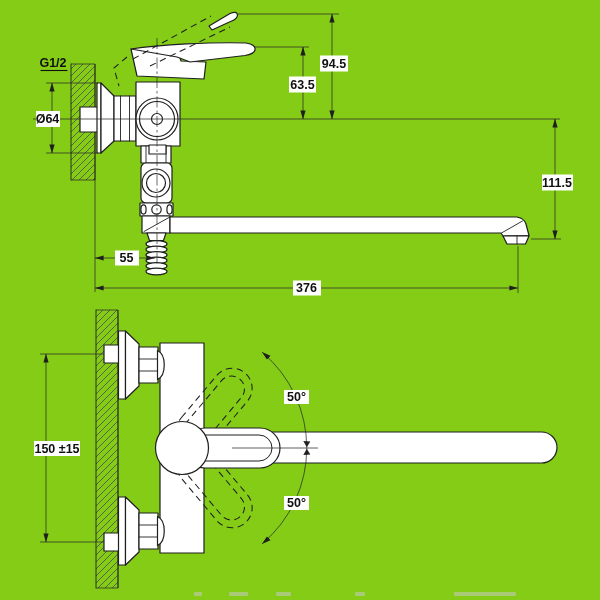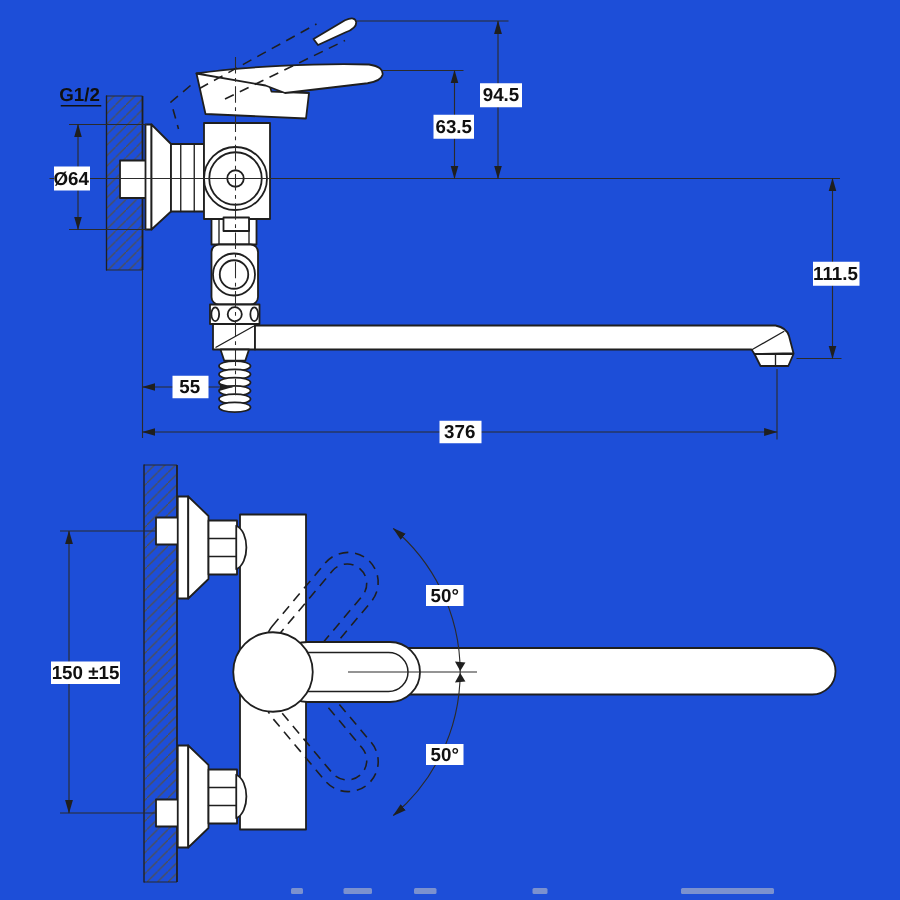--- a/index.html
+++ b/index.html
@@ -1,16 +1,16 @@
 <!DOCTYPE html>
 <html><head>
 <meta charset="utf-8">
 <style>
   html,body{margin:0;padding:0;background:#ffffff;}
-  .stage{width:600px;height:600px;position:relative;background:#1d4ed8;overflow:hidden;}
+  .stage{width:600px;height:600px;position:relative;background:#84cc16;overflow:hidden;}
   svg{display:block;}
   .o{fill:#fff;stroke:#1f1f1f;stroke-width:1.2;stroke-linejoin:round;stroke-linecap:round;}
   .ot{fill:none;stroke:#1f1f1f;stroke-width:0.9;stroke-linecap:round;}
   .d{fill:none;stroke:#2b2b2b;stroke-width:0.75;}
   .cl{fill:none;stroke:#2b2b2b;stroke-width:0.7;stroke-dasharray:11 3 2.5 3;}
   .dash{fill:none;stroke:#1f1f1f;stroke-width:1.05;stroke-dasharray:6.5 4.5;}
   .bg{fill:#fff;}
   text{font:600 12.5px "Liberation Sans",sans-serif;fill:#101010;text-anchor:middle;dominant-baseline:central;}
   .art{fill:#c9c9c9;opacity:.55;}
 </style>

